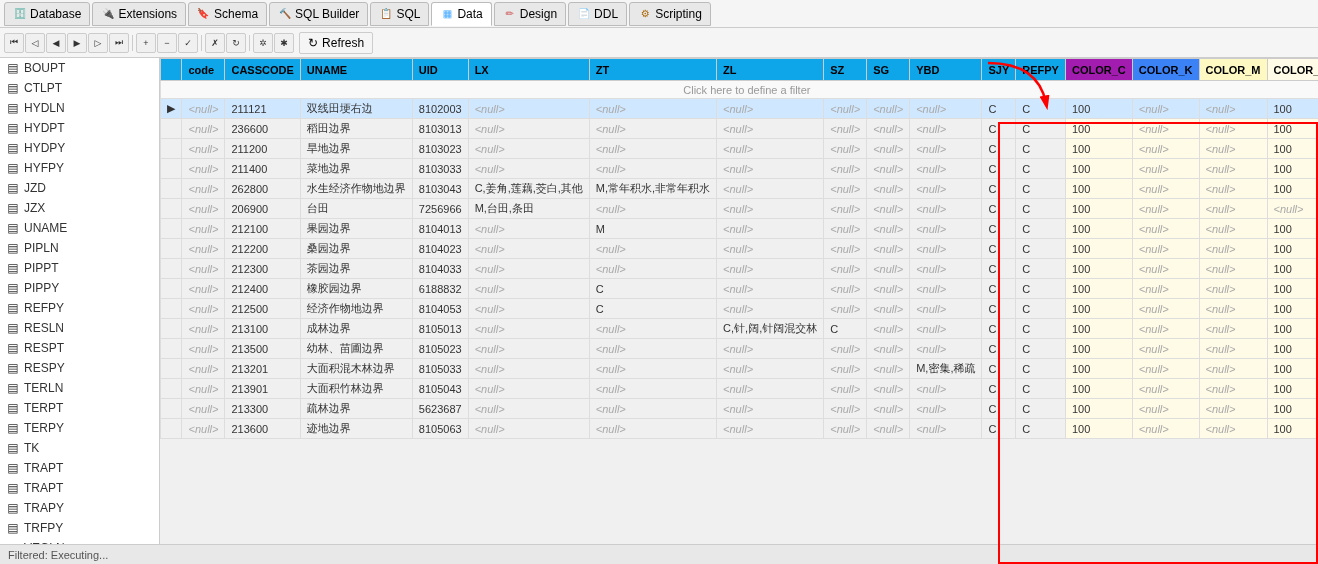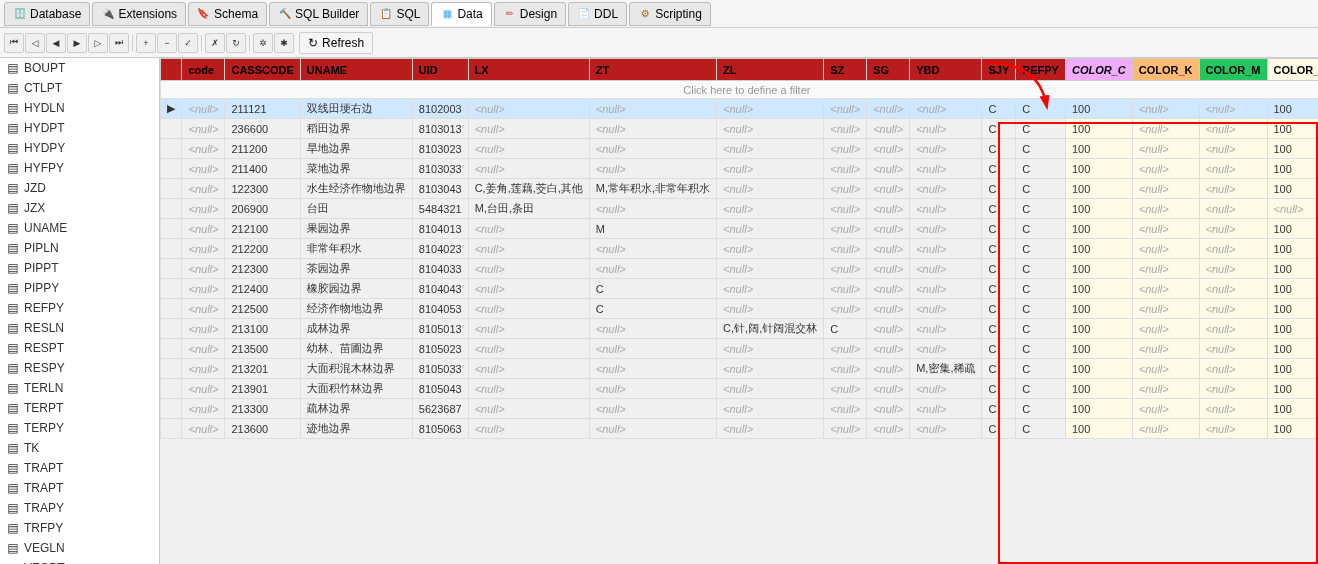--- a/index.html
+++ b/index.html
@@ -140,21 +140,21 @@
       pointer-events: none;
       z-index: 5;
     }
 
     table {
       border-collapse: collapse;
       font-size: 11px;
       white-space: nowrap;
     }
     th {
-      background: #b91c1c;
+      background: #0ea5e9;
       border: 1px solid #ccc;
       padding: 2px 6px;
       text-align: left;
       font-weight: bold;
       position: sticky;
       top: 0;
       z-index: 2;
       height: 22px;
     }
     td {
@@ -405,23 +405,23 @@
               <th>UNAME</th>
               <th>UID</th>
               <th>LX</th>
               <th>ZT</th>
               <th>ZL</th>
               <th>SZ</th>
               <th>SG</th>
               <th>YBD</th>
               <th>SJY</th>
               <th>REFPY</th>
-              <th style="background: #f0abfc; font-style: italic;">COLOR_C</th>
-              <th style="background: #fdba74;">COLOR_K</th>
-              <th style="background: #22c55e;">COLOR_M</th>
+              <th style="background: #a21caf;">COLOR_C</th>
+              <th style="background: #3b82f6;">COLOR_K</th>
+              <th style="background: #fef9c3;">COLOR_M</th>
               <th style="background: rgb(255, 251, 230);">COLOR_Y</th>
             </tr>
         </thead>
         <tbody id="table-body">
         <tr class="filter-row">
               <td colspan="17" class="filter-text">Click here to define a filter</td>
             </tr>
             <tr class="selected">
               <td>▶</td>
               <td><span class="null-val">&lt;null&gt;</span></td>
@@ -494,42 +494,42 @@
               <td>C</td>
               <td>C</td>
               <td class="color-col">100</td>
               <td class="color-col"><span class="null-val">&lt;null&gt;</span></td>
               <td class="color-col"><span class="null-val">&lt;null&gt;</span></td>
               <td class="color-col">100</td>
             </tr>
             <tr>
               <td></td>
               <td><span class="null-val">&lt;null&gt;</span></td>
-              <td>122300</td>
+              <td>262800</td>
               <td>水生经济作物地边界</td>
               <td>8103043</td>
               <td>C,姜角,莲藕,茭白,其他</td>
               <td>M,常年积水,非常年积水</td>
               <td><span class="null-val">&lt;null&gt;</span></td>
               <td><span class="null-val">&lt;null&gt;</span></td>
               <td><span class="null-val">&lt;null&gt;</span></td>
               <td><span class="null-val">&lt;null&gt;</span></td>
               <td>C</td>
               <td>C</td>
               <td class="color-col">100</td>
               <td class="color-col"><span class="null-val">&lt;null&gt;</span></td>
               <td class="color-col"><span class="null-val">&lt;null&gt;</span></td>
               <td class="color-col">100</td>
             </tr>
             <tr>
               <td></td>
               <td><span class="null-val">&lt;null&gt;</span></td>
               <td>206900</td>
               <td>台田</td>
-              <td>5484321</td>
+              <td>7256966</td>
               <td>M,台田,条田</td>
               <td><span class="null-val">&lt;null&gt;</span></td>
               <td><span class="null-val">&lt;null&gt;</span></td>
               <td><span class="null-val">&lt;null&gt;</span></td>
               <td><span class="null-val">&lt;null&gt;</span></td>
               <td><span class="null-val">&lt;null&gt;</span></td>
               <td>C</td>
               <td>C</td>
               <td class="color-col">100</td>
               <td class="color-col"><span class="null-val">&lt;null&gt;</span></td>
@@ -552,21 +552,21 @@
               <td>C</td>
               <td class="color-col">100</td>
               <td class="color-col"><span class="null-val">&lt;null&gt;</span></td>
               <td class="color-col"><span class="null-val">&lt;null&gt;</span></td>
               <td class="color-col">100</td>
             </tr>
             <tr>
               <td></td>
               <td><span class="null-val">&lt;null&gt;</span></td>
               <td>212200</td>
-              <td>非常年积水</td>
+              <td>桑园边界</td>
               <td>8104023</td>
               <td><span class="null-val">&lt;null&gt;</span></td>
               <td><span class="null-val">&lt;null&gt;</span></td>
               <td><span class="null-val">&lt;null&gt;</span></td>
               <td><span class="null-val">&lt;null&gt;</span></td>
               <td><span class="null-val">&lt;null&gt;</span></td>
               <td><span class="null-val">&lt;null&gt;</span></td>
               <td>C</td>
               <td>C</td>
               <td class="color-col">100</td>
@@ -591,21 +591,21 @@
               <td class="color-col">100</td>
               <td class="color-col"><span class="null-val">&lt;null&gt;</span></td>
               <td class="color-col"><span class="null-val">&lt;null&gt;</span></td>
               <td class="color-col">100</td>
             </tr>
             <tr>
               <td></td>
               <td><span class="null-val">&lt;null&gt;</span></td>
               <td>212400</td>
               <td>橡胶园边界</td>
-              <td>8104043</td>
+              <td>6188832</td>
               <td><span class="null-val">&lt;null&gt;</span></td>
               <td>C</td>
               <td><span class="null-val">&lt;null&gt;</span></td>
               <td><span class="null-val">&lt;null&gt;</span></td>
               <td><span class="null-val">&lt;null&gt;</span></td>
               <td><span class="null-val">&lt;null&gt;</span></td>
               <td>C</td>
               <td>C</td>
               <td class="color-col">100</td>
               <td class="color-col"><span class="null-val">&lt;null&gt;</span></td>
@@ -742,13 +742,16 @@
               <td>C</td>
               <td class="color-col">100</td>
               <td class="color-col"><span class="null-val">&lt;null&gt;</span></td>
               <td class="color-col"><span class="null-val">&lt;null&gt;</span></td>
               <td class="color-col">100</td>
             </tr>
           </tbody>
       </table>
     </div>
   </div>
+<div class="bottom-bar">
+      <span>Filtered: Executing...</span>
+    </div>
   </div>
 
 </body></html>

